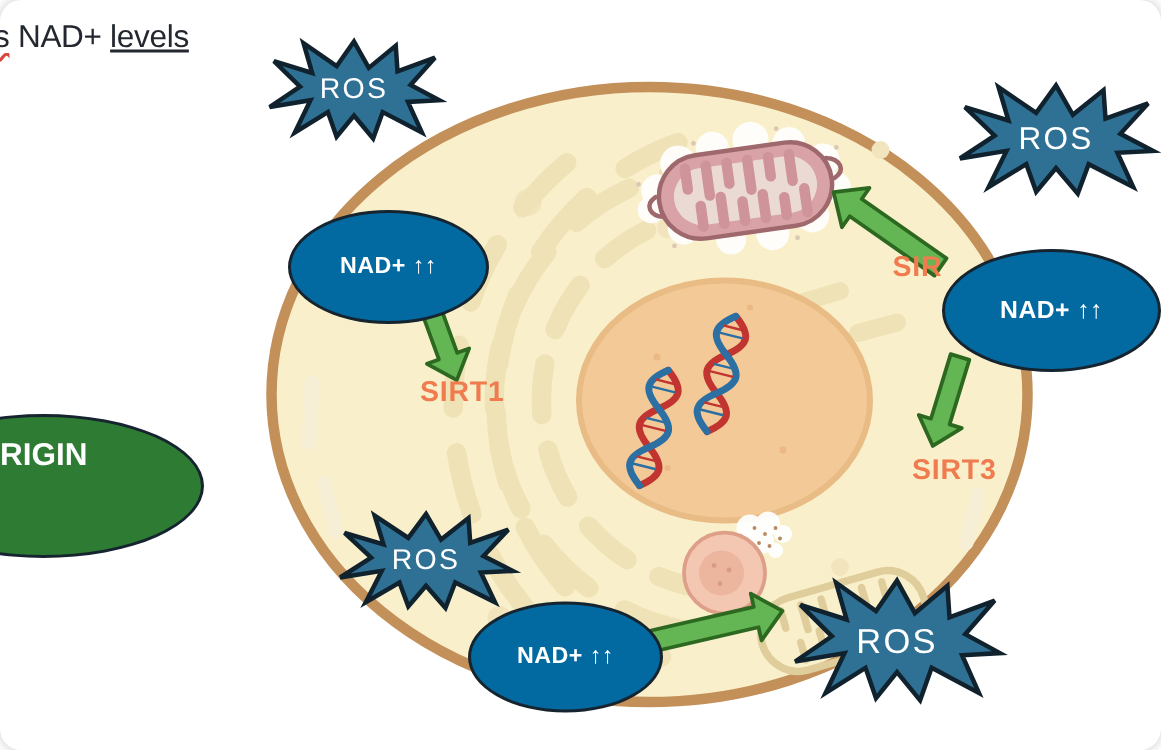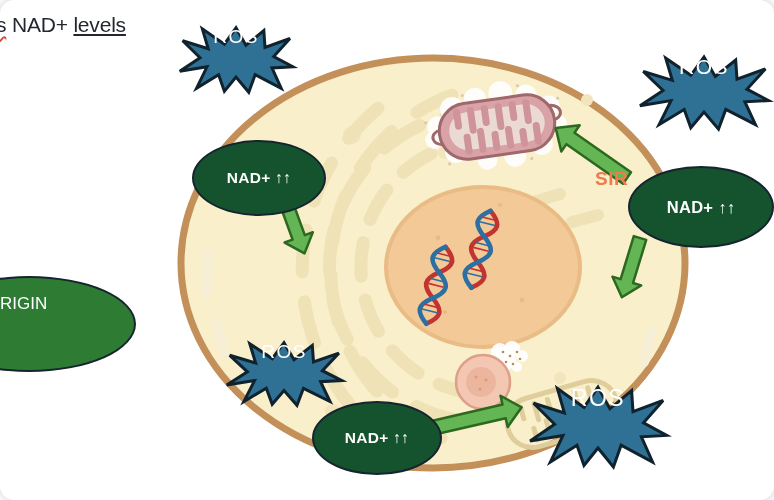--- a/index.html
+++ b/index.html
@@ -9,27 +9,27 @@
   .abs{position:absolute;}
   
   .title{left:-4px;top:13px;font-size:21px;font-weight:500;color:#23272F;letter-spacing:-0.2px;white-space:nowrap;}
   .sq{text-decoration-line:underline;text-decoration-style:wavy;text-decoration-color:#D9453A;
       text-decoration-thickness:1.5px;text-underline-offset:4px;}
   .ul-solid{text-decoration-line:underline;text-decoration-style:solid;text-decoration-color:#23272F;
       text-decoration-thickness:1.5px;text-underline-offset:2px;}
   .ul-solid-w{text-decoration-line:underline;text-decoration-style:solid;text-decoration-color:#ffffff;
       text-decoration-thickness:1.5px;text-underline-offset:2px;}
   
-  .nad{border-radius:50%;background:#14532d;border:2.5px solid #16242F;display:flex;
+  .nad{border-radius:50%;background:#0369a1;border:2.5px solid #16242F;display:flex;
        align-items:center;justify-content:center;}
   .nad span{color:#fff;font-size:15.5px;font-weight:600;letter-spacing:.3px;white-space:nowrap;}
   .origin{border-radius:50%;background:#2E7B33;border:2px solid #16242F;}
-  .origin-text{left:0;top:288px;color:#fff;font-size:17px;font-weight:400;line-height:32px;}
-  
-  .burst{display:flex;justify-content:center;}
+  .origin-text{left:0;top:288px;color:#fff;font-size:21px;font-weight:700;line-height:32px;}
+  
+  .burst{display:flex;align-items:center;justify-content:center;}
   .burst svg{position:absolute;inset:0;width:100%;height:100%;overflow:visible;}
   .burst-label{position:relative;color:#fff;letter-spacing:1.5px;font-weight:400;}
   
   .sirt{font-size:19px;font-weight:700;color:#EF7B4E;letter-spacing:.5px;white-space:nowrap;}
   .base-art{left:0;top:0;}
 </style>
 </head>
 <body>
 
 <div class="stage">
@@ -175,20 +175,22 @@
     <g stroke="#2C681F" stroke-width="2.5" stroke-linejoin="round" fill="#64B554">
       <path d="M-6.5,0 H6.5 V43 H15 L0,60 L-15,43 H-6.5 Z" transform="translate(284,197) rotate(-20)"></path>
       <path d="M-6.5,0 H6.5 V45 H15 L0,62 L-15,45 H-6.5 Z" transform="translate(640,238) rotate(17)"></path>
       <path d="M-7,0 H7 V69 H16 L0,87 L-16,69 H-7 Z" transform="translate(627,178) rotate(125)"></path>
       <path d="M-7,0 H7 V74 H16 L0,92 L-16,74 H-7 Z" transform="translate(432,428) rotate(-103)"></path>
     </g>
   </svg>
 
   <div class="abs sirt" style="left:595px;top:168px;">SIR</div>
 
+  <div class="abs sirt" style="left:280px;top:251px;">SIRT1</div>
+  <div class="abs sirt" style="left:608px;top:303px;">SIRT3</div>
 
   <div class="abs nad" style="left:192px;top:140px;width:130px;height:72px;">
     <span>NAD+ ↑↑</span>
   </div>
   <div class="abs nad" style="left:628px;top:166px;width:142px;height:78px;">
     <span style="font-size:16.5px">NAD+ ↑↑</span>
   </div>
   <div class="abs nad" style="left:312px;top:401px;width:126px;height:70px;">
     <span>NAD+ ↑↑</span>
   </div>

